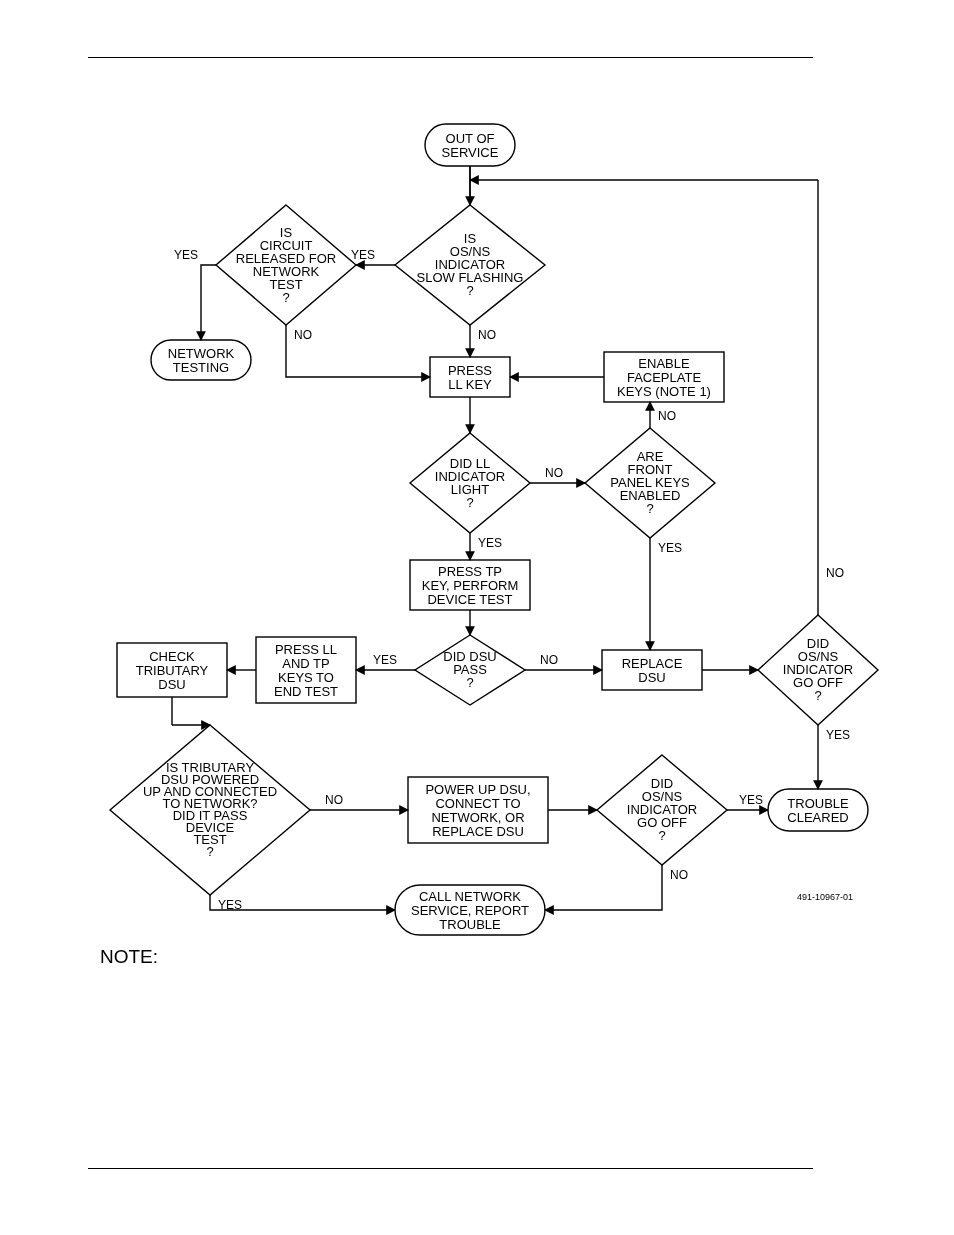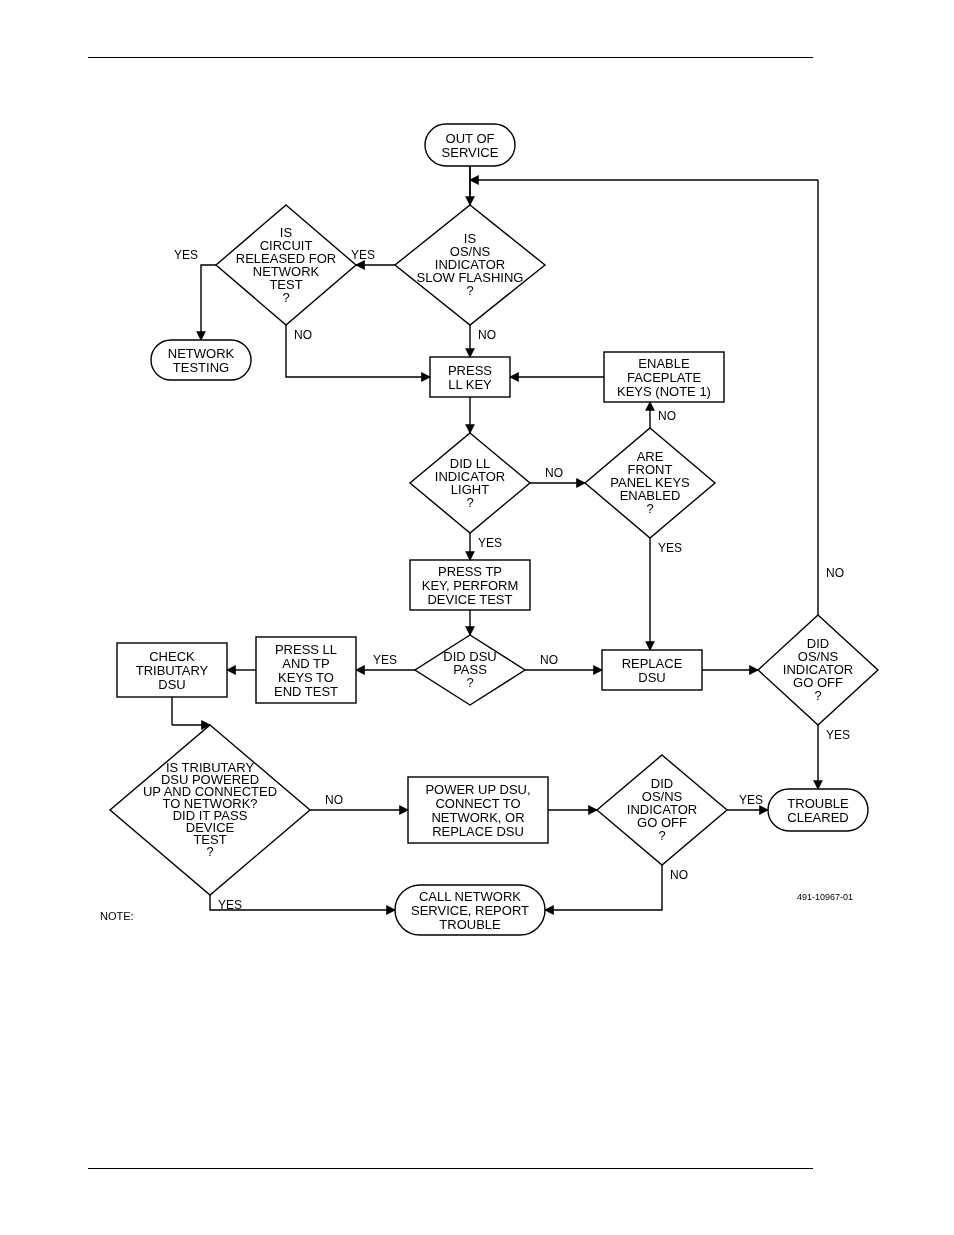--- a/index.html
+++ b/index.html
@@ -1,21 +1,21 @@
 <!DOCTYPE html>
 <html><head>
 <meta charset="utf-8">
 <style>
 html,body{margin:0;padding:0;background:#fff;font-family:Arial,Helvetica,sans-serif;color:#000}
 .page{width:899px;height:1235px;position:relative}
 .rule{position:absolute;left:88px;right:86px;height:1px;background:#000}
 .rule.top{top:57px}
 .rule.bot{top:1168px}
 svg{display:block}
-.note{position:absolute;left:100px;top:910px;width:760px;font-size:11px;line-height:1.25}
+.note{position:absolute;left:100px;top:945px;width:760px;font-size:19px;line-height:1.25}
 .node text{font-family:Arial,Helvetica,sans-serif;font-size:13px}
 .figid text{font-family:Arial,Helvetica,sans-serif;font-size:9px}
 </style>
 </head>
 <body>
 <div class="page">
 <div class="rule top"></div>
 <div class="rule bot"></div>
 
 <svg viewBox="0 0 954 880" width="954" height="880" style="position:absolute;left:0;top:65px">

